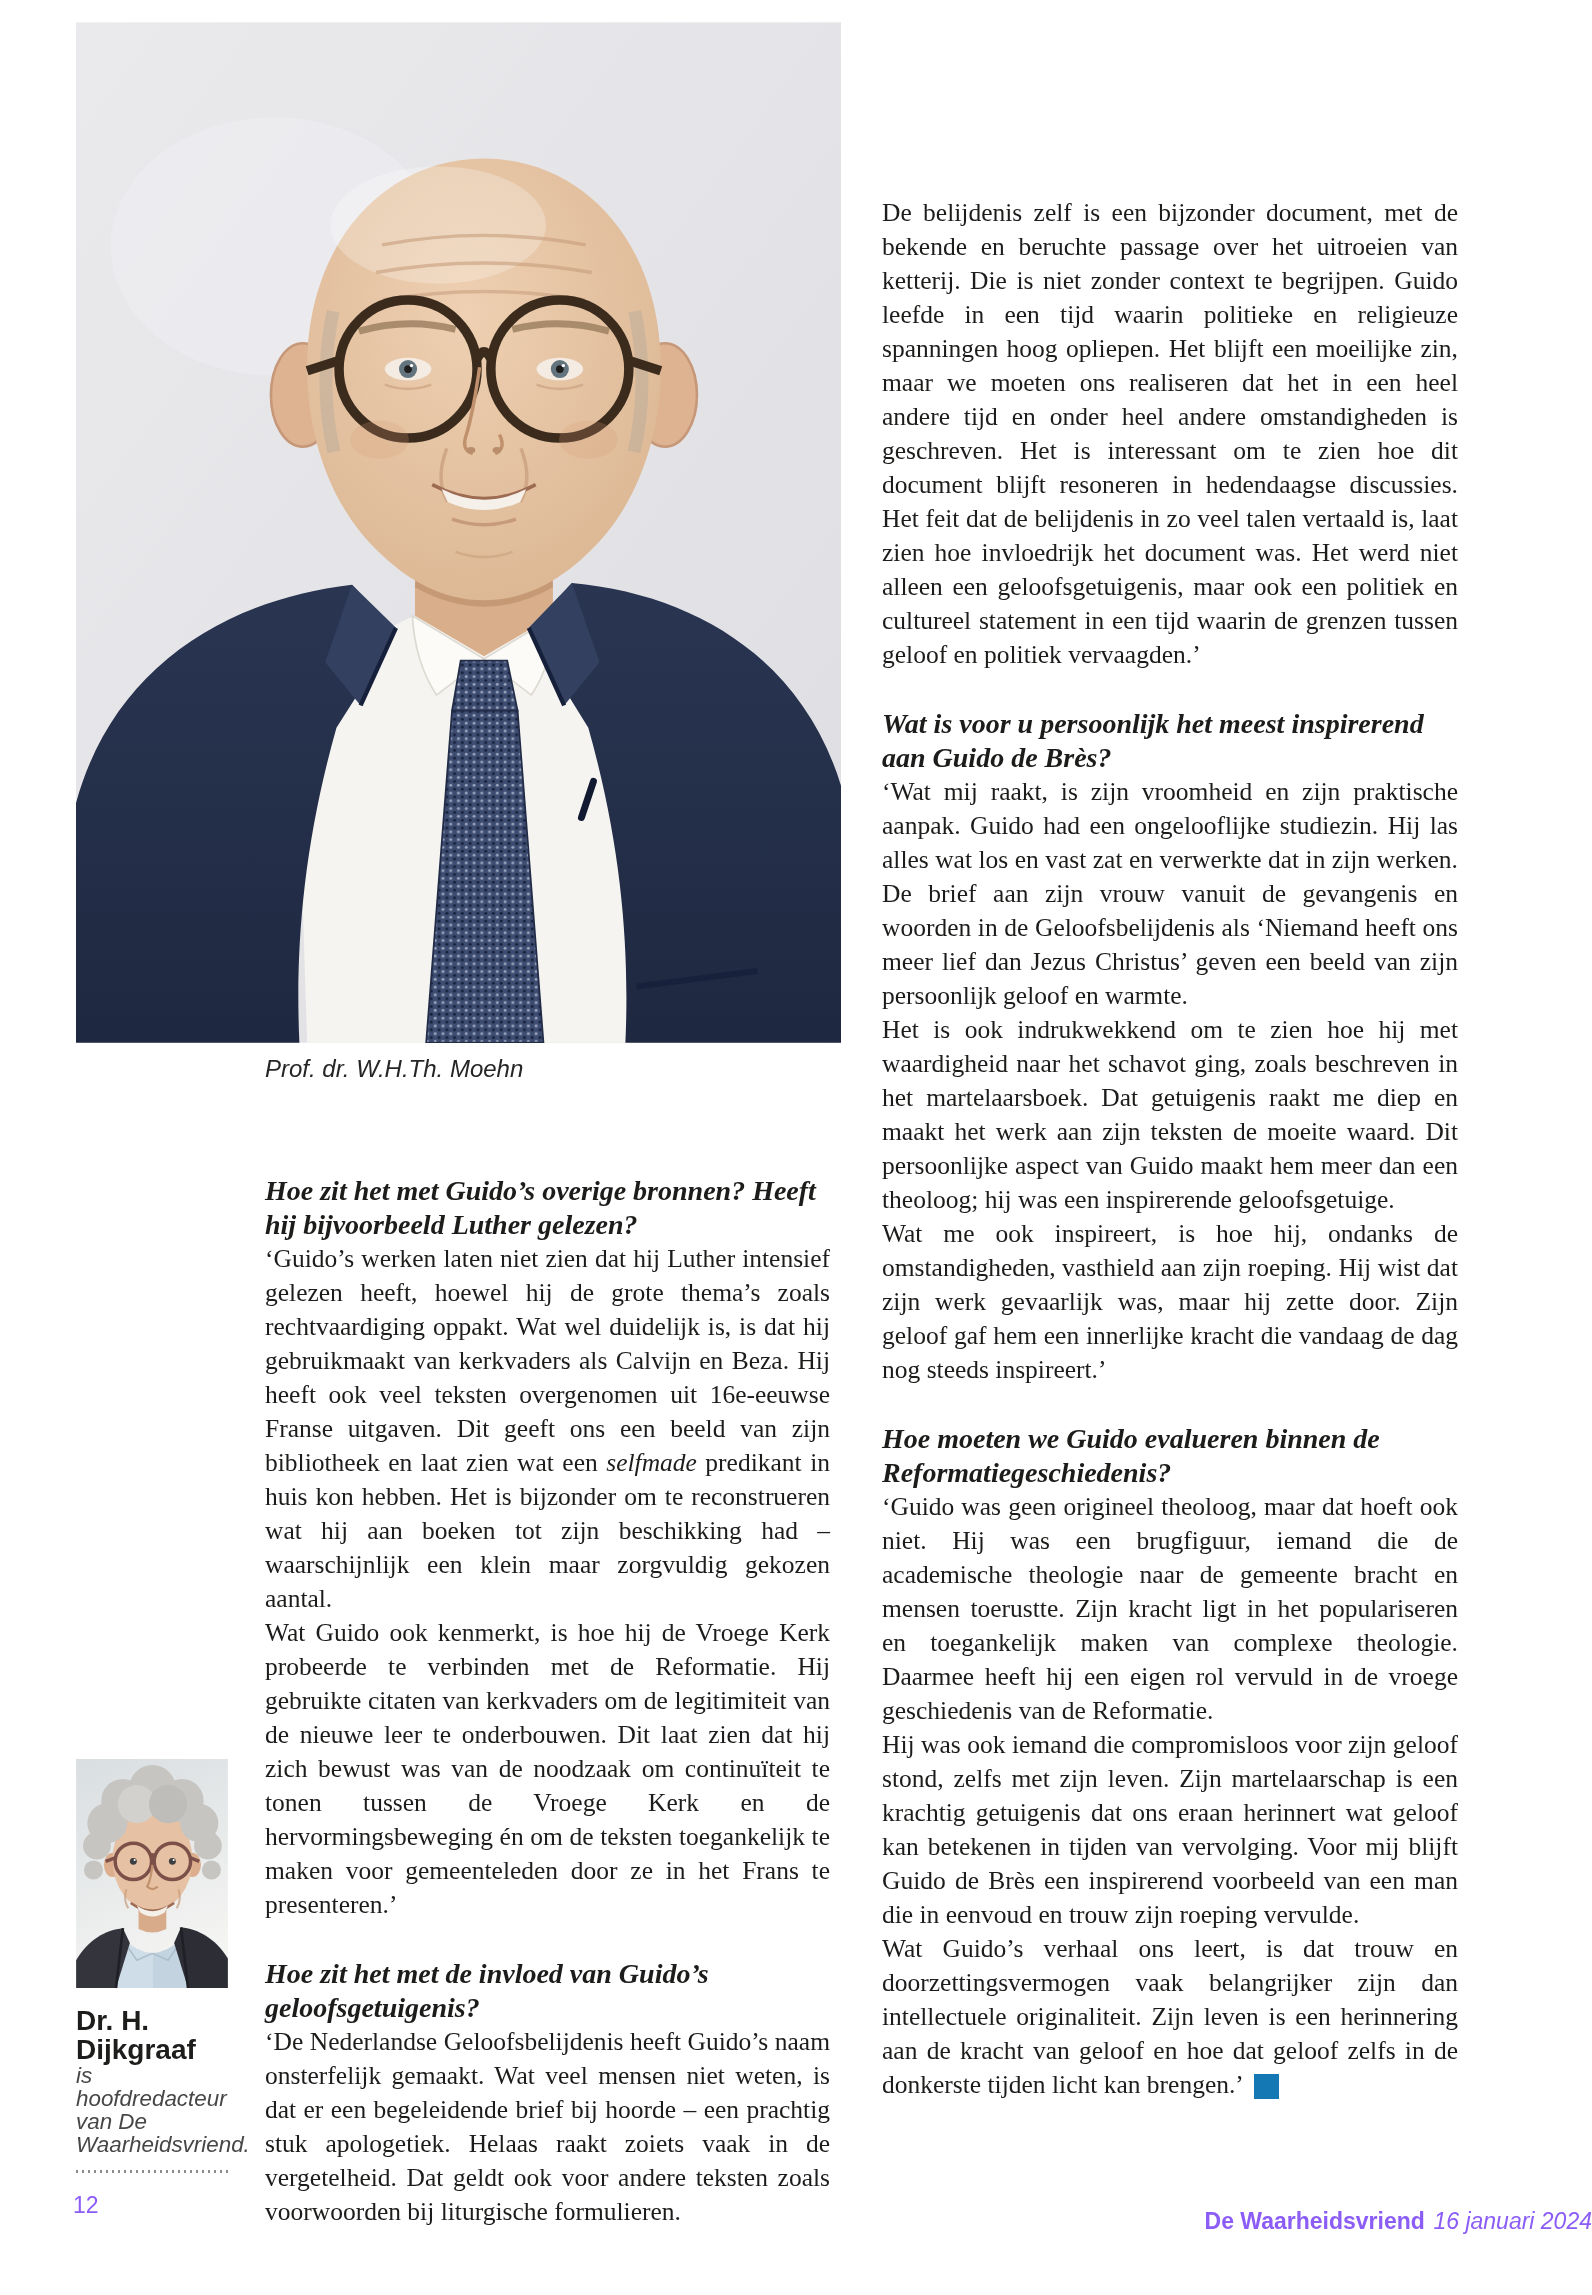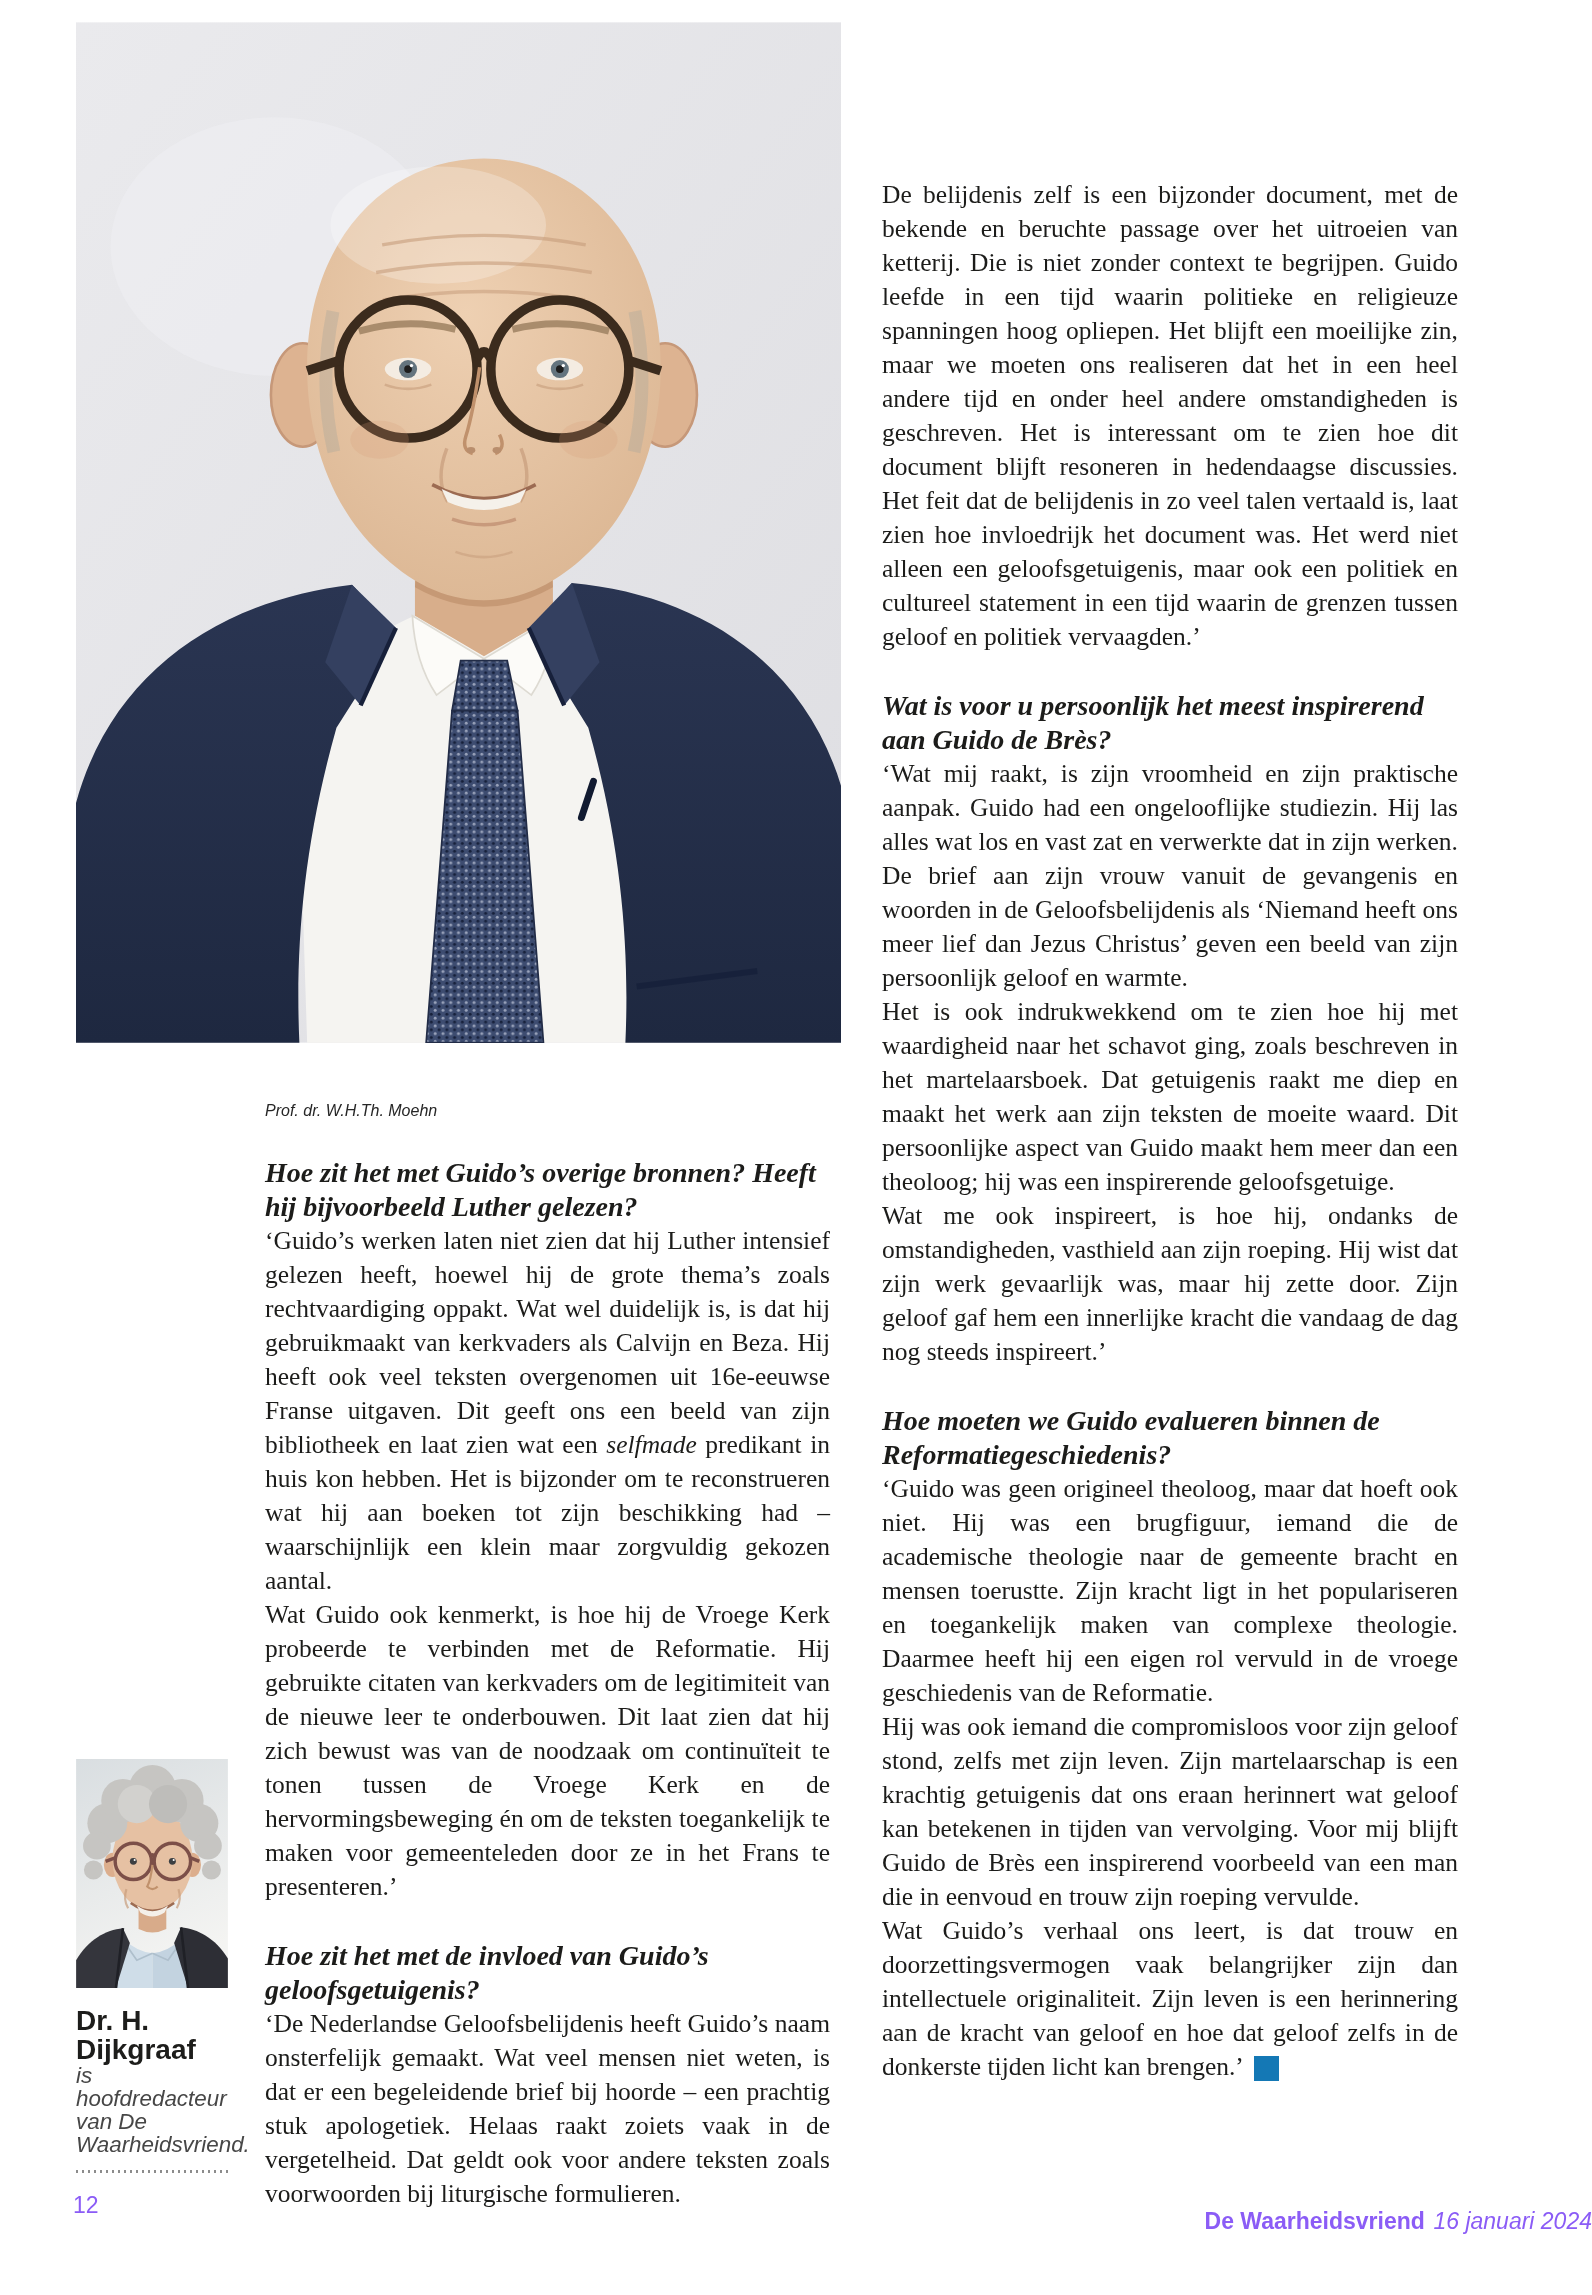--- a/index.html
+++ b/index.html
@@ -4,27 +4,27 @@
 <title>De Waarheidsvriend — p.12</title>
 <style>
   html,body{margin:0;padding:0;background:#ffffff;}
   .page{position:relative;width:1592px;height:2295px;background:#ffffff;overflow:hidden;
         font-family:"Liberation Serif",serif;color:#1c1c1a;}
 
   
   .main-photo{position:absolute;left:76px;top:21.6px;width:765px;height:1021px;margin:0;}
   .main-photo svg{display:block;width:100%;height:100%;}
 
-  .caption{position:absolute;left:265px;top:1102px;width:565px;
+  .caption{position:absolute;left:265px;top:1055px;width:565px;
            font-family:"Liberation Sans",sans-serif;font-style:italic;
-           font-size:16px;color:#262626;}
+           font-size:24px;color:#262626;}
 
   
   .col{position:absolute;width:565px;font-size:25.5px;line-height:34px;
-       text-align:justify;hyphens:auto;}
+       text-align:justify;hyphens:auto;margin-top:18px;}
   .col-left{left:265px;top:1156px;}
   .col-right{left:882px;top:178px;width:576px;}
   .col p{margin:0;}
   .question{font-weight:bold;font-style:italic;font-size:28px;line-height:34px;
             margin:35px 0 0 0;text-align:left;}
   .col .question:first-child{margin-top:0;}
   .end-marker{display:inline-block;width:25px;height:25px;margin-left:10.4px;
               vertical-align:text-bottom;background:var(--accent-blue,#1478b5);}
 
   

